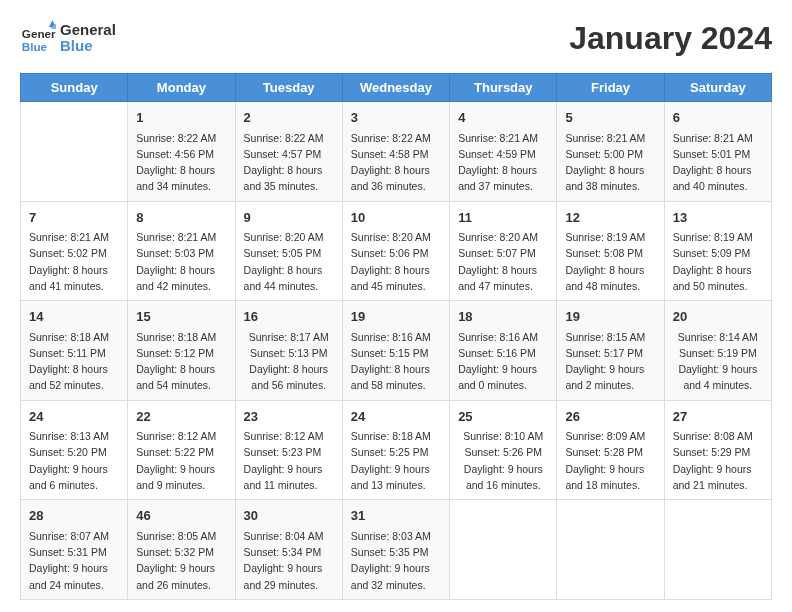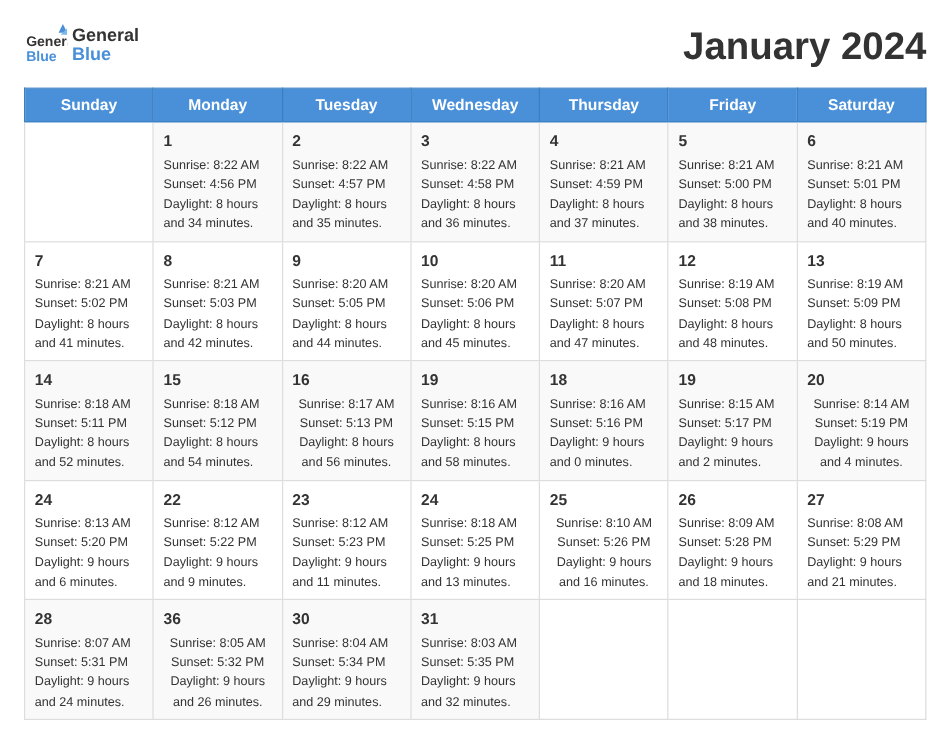--- a/index.html
+++ b/index.html
@@ -318,22 +318,22 @@
       </tr>
       <tr>
         <td>
           <span class="day-num">28</span>
           <div class="day-info" style="white-space: pre-line;">Sunrise: 8:07 AM
 Sunset: 5:31 PM
 Daylight: 9 hours
 and 24 minutes.</div>
         </td>
         <td>
-          <span class="day-num">36</span>
-          <div class="day-info" style="white-space: pre-line; text-align: center;">Sunrise: 8:05 AM
+          <span class="day-num">46</span>
+          <div class="day-info" style="white-space: pre-line;">Sunrise: 8:05 AM
 Sunset: 5:32 PM
 Daylight: 9 hours
 and 26 minutes.</div>
         </td>
         <td>
           <span class="day-num">30</span>
           <div class="day-info" style="white-space: pre-line;">Sunrise: 8:04 AM
 Sunset: 5:34 PM
 Daylight: 9 hours
 and 29 minutes.</div>

